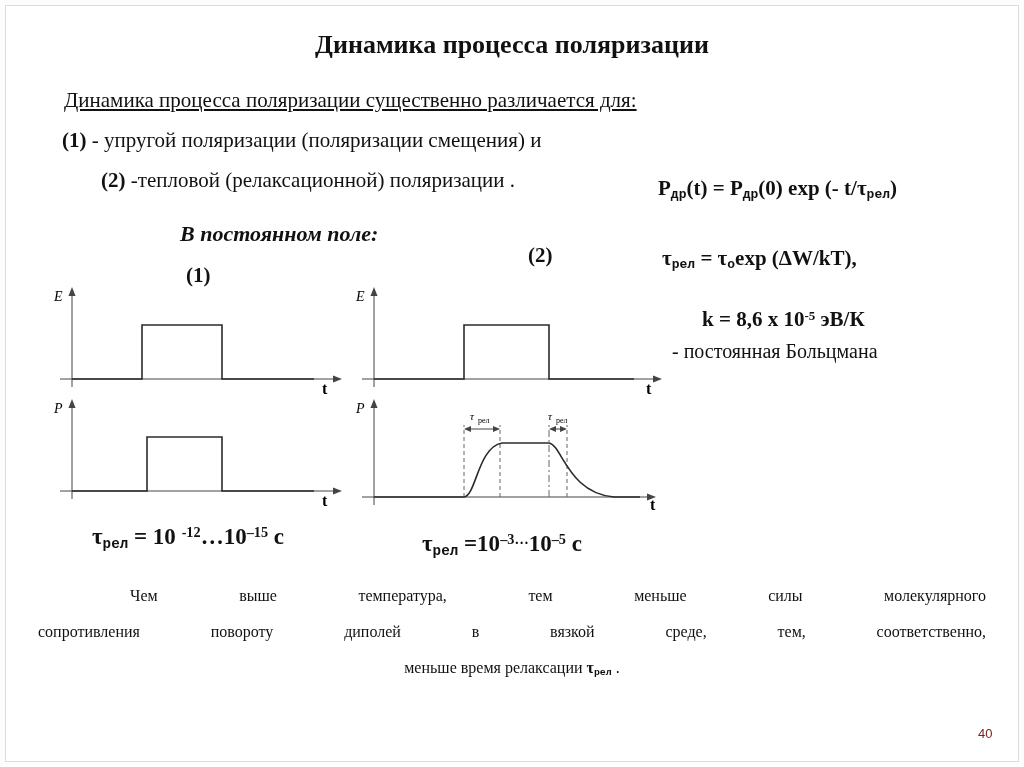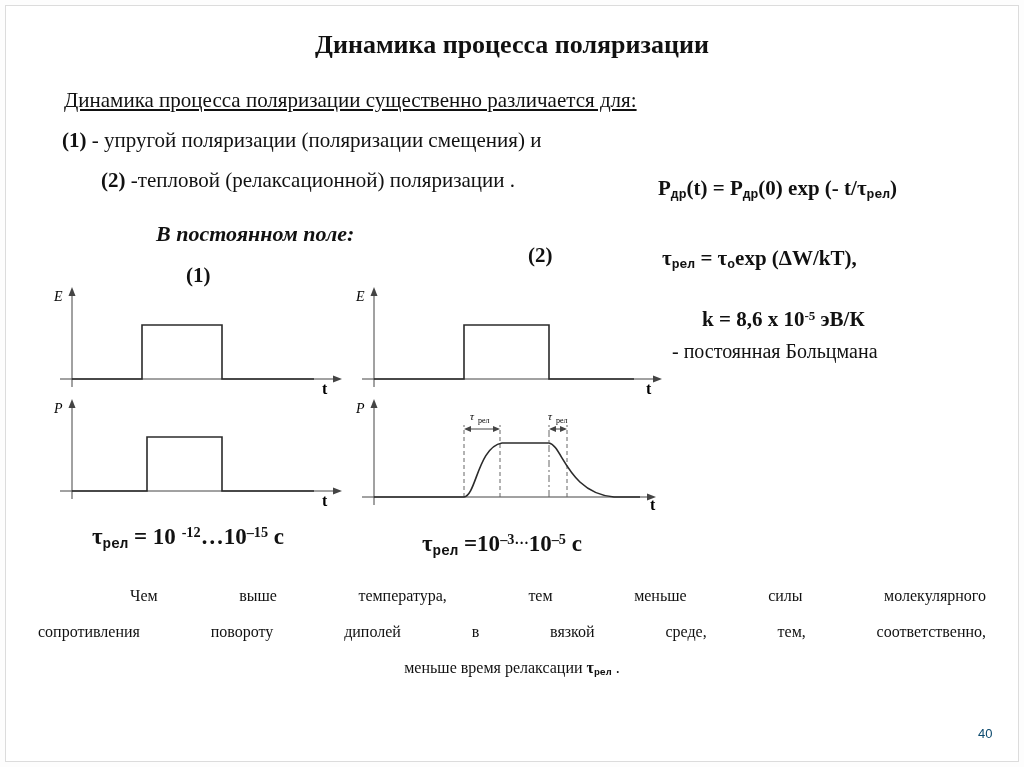--- a/index.html
+++ b/index.html
@@ -8,39 +8,39 @@
     font-family:"Liberation Serif", serif;color:#111;overflow:hidden;
   }
   .frame{position:absolute;inset:5px;border:1px solid #dcdcdc;background:#fff;}
   .abs{position:absolute;}
   .b{font-weight:700;}
   .title{top:30px;left:0;width:100%;text-align:center;font-size:26px;font-weight:700;margin:0;}
   .intro{font-size:21px;}
   .i1{top:88px;left:64px;text-decoration:underline;}
   .i2{top:128px;left:62px;}
   .i3{top:168px;left:62px;margin-left:39px;}
-  .heading{top:221px;left:156px;font-size:22px;font-weight:700;font-style:italic;text-align:right;}
+  .heading{top:221px;left:180px;font-size:22px;font-weight:700;font-style:italic;text-align:right;}
   .f{font-weight:700;font-size:21px;white-space:nowrap;}
   .sub{font-size:62%;vertical-align:-0.25em;font-family:Liberation Mono, monospace;}
   .sup{font-size:62%;vertical-align:0.5em;}
   .pdr{top:176px;left:658px;}
   .taufm{top:246px;left:662px;}
   .kfm{top:307px;left:702px;}
   .boltz{top:340px;left:672px;font-size:20px;}
   .gnum{font-size:21px;font-weight:700;}
   .n1{top:263px;left:186px;}
   .n2{top:243px;left:528px;}
   .tauval{font-weight:700;font-size:23px;white-space:nowrap;}
   .tv1{top:524px;left:92px;}
   .tv2{top:531px;left:422px;}
   .para{top:578px;left:38px;width:948px;font-size:16px;line-height:36px;}
   .jline{text-align:justify;text-align-last:justify;}
   .indent{padding-left:92px;}
   .lline{text-align:center;}
-  .pagenum{top:726px;left:978px;color:#0c4a6e;font-size:13px;font-family:"Liberation Sans", sans-serif;}
+  .pagenum{top:726px;left:978px;color:#7f1d1d;font-size:13px;font-family:"Liberation Sans", sans-serif;}
   svg text{font-family:"Liberation Serif", serif;}
   .axislbl{font-style:italic;font-size:14px;}
   .tlbl{font-weight:700;font-size:16px;}
   .taug{font-style:italic;font-size:11px;}
   .taugs{font-size:8px;}
 </style>
 </head>
 <body>
 
 <div class="frame"></div>

